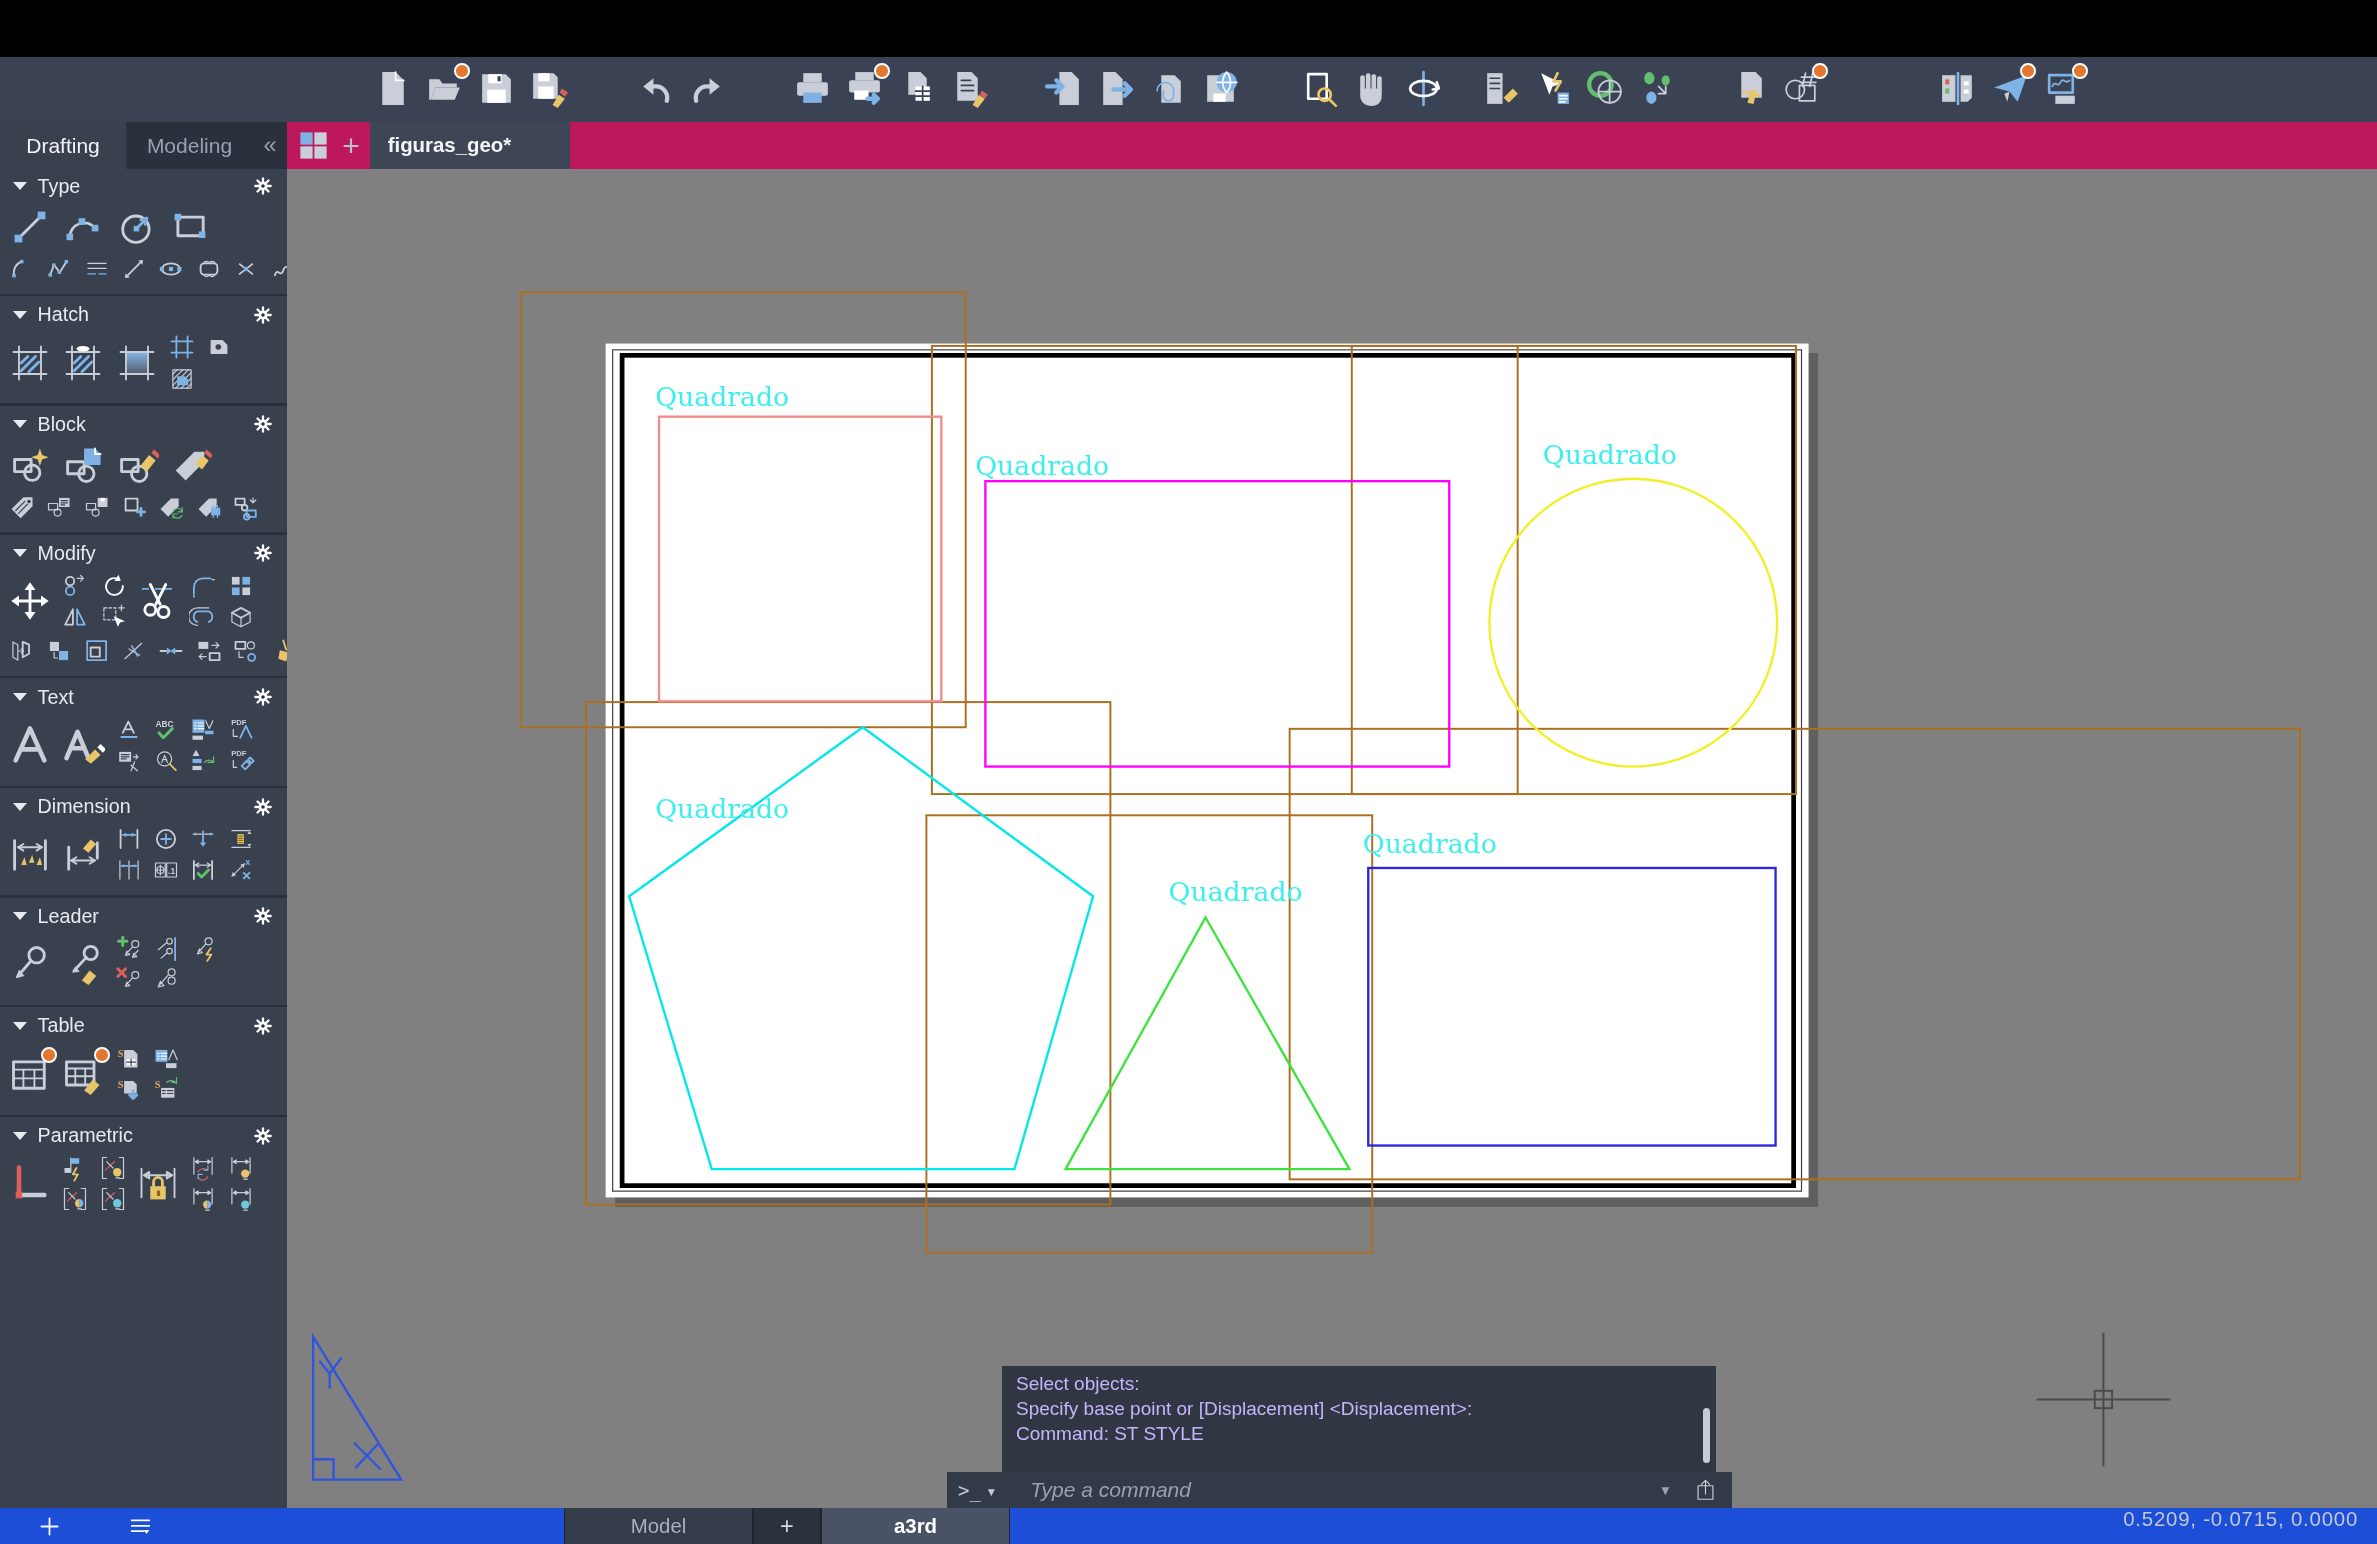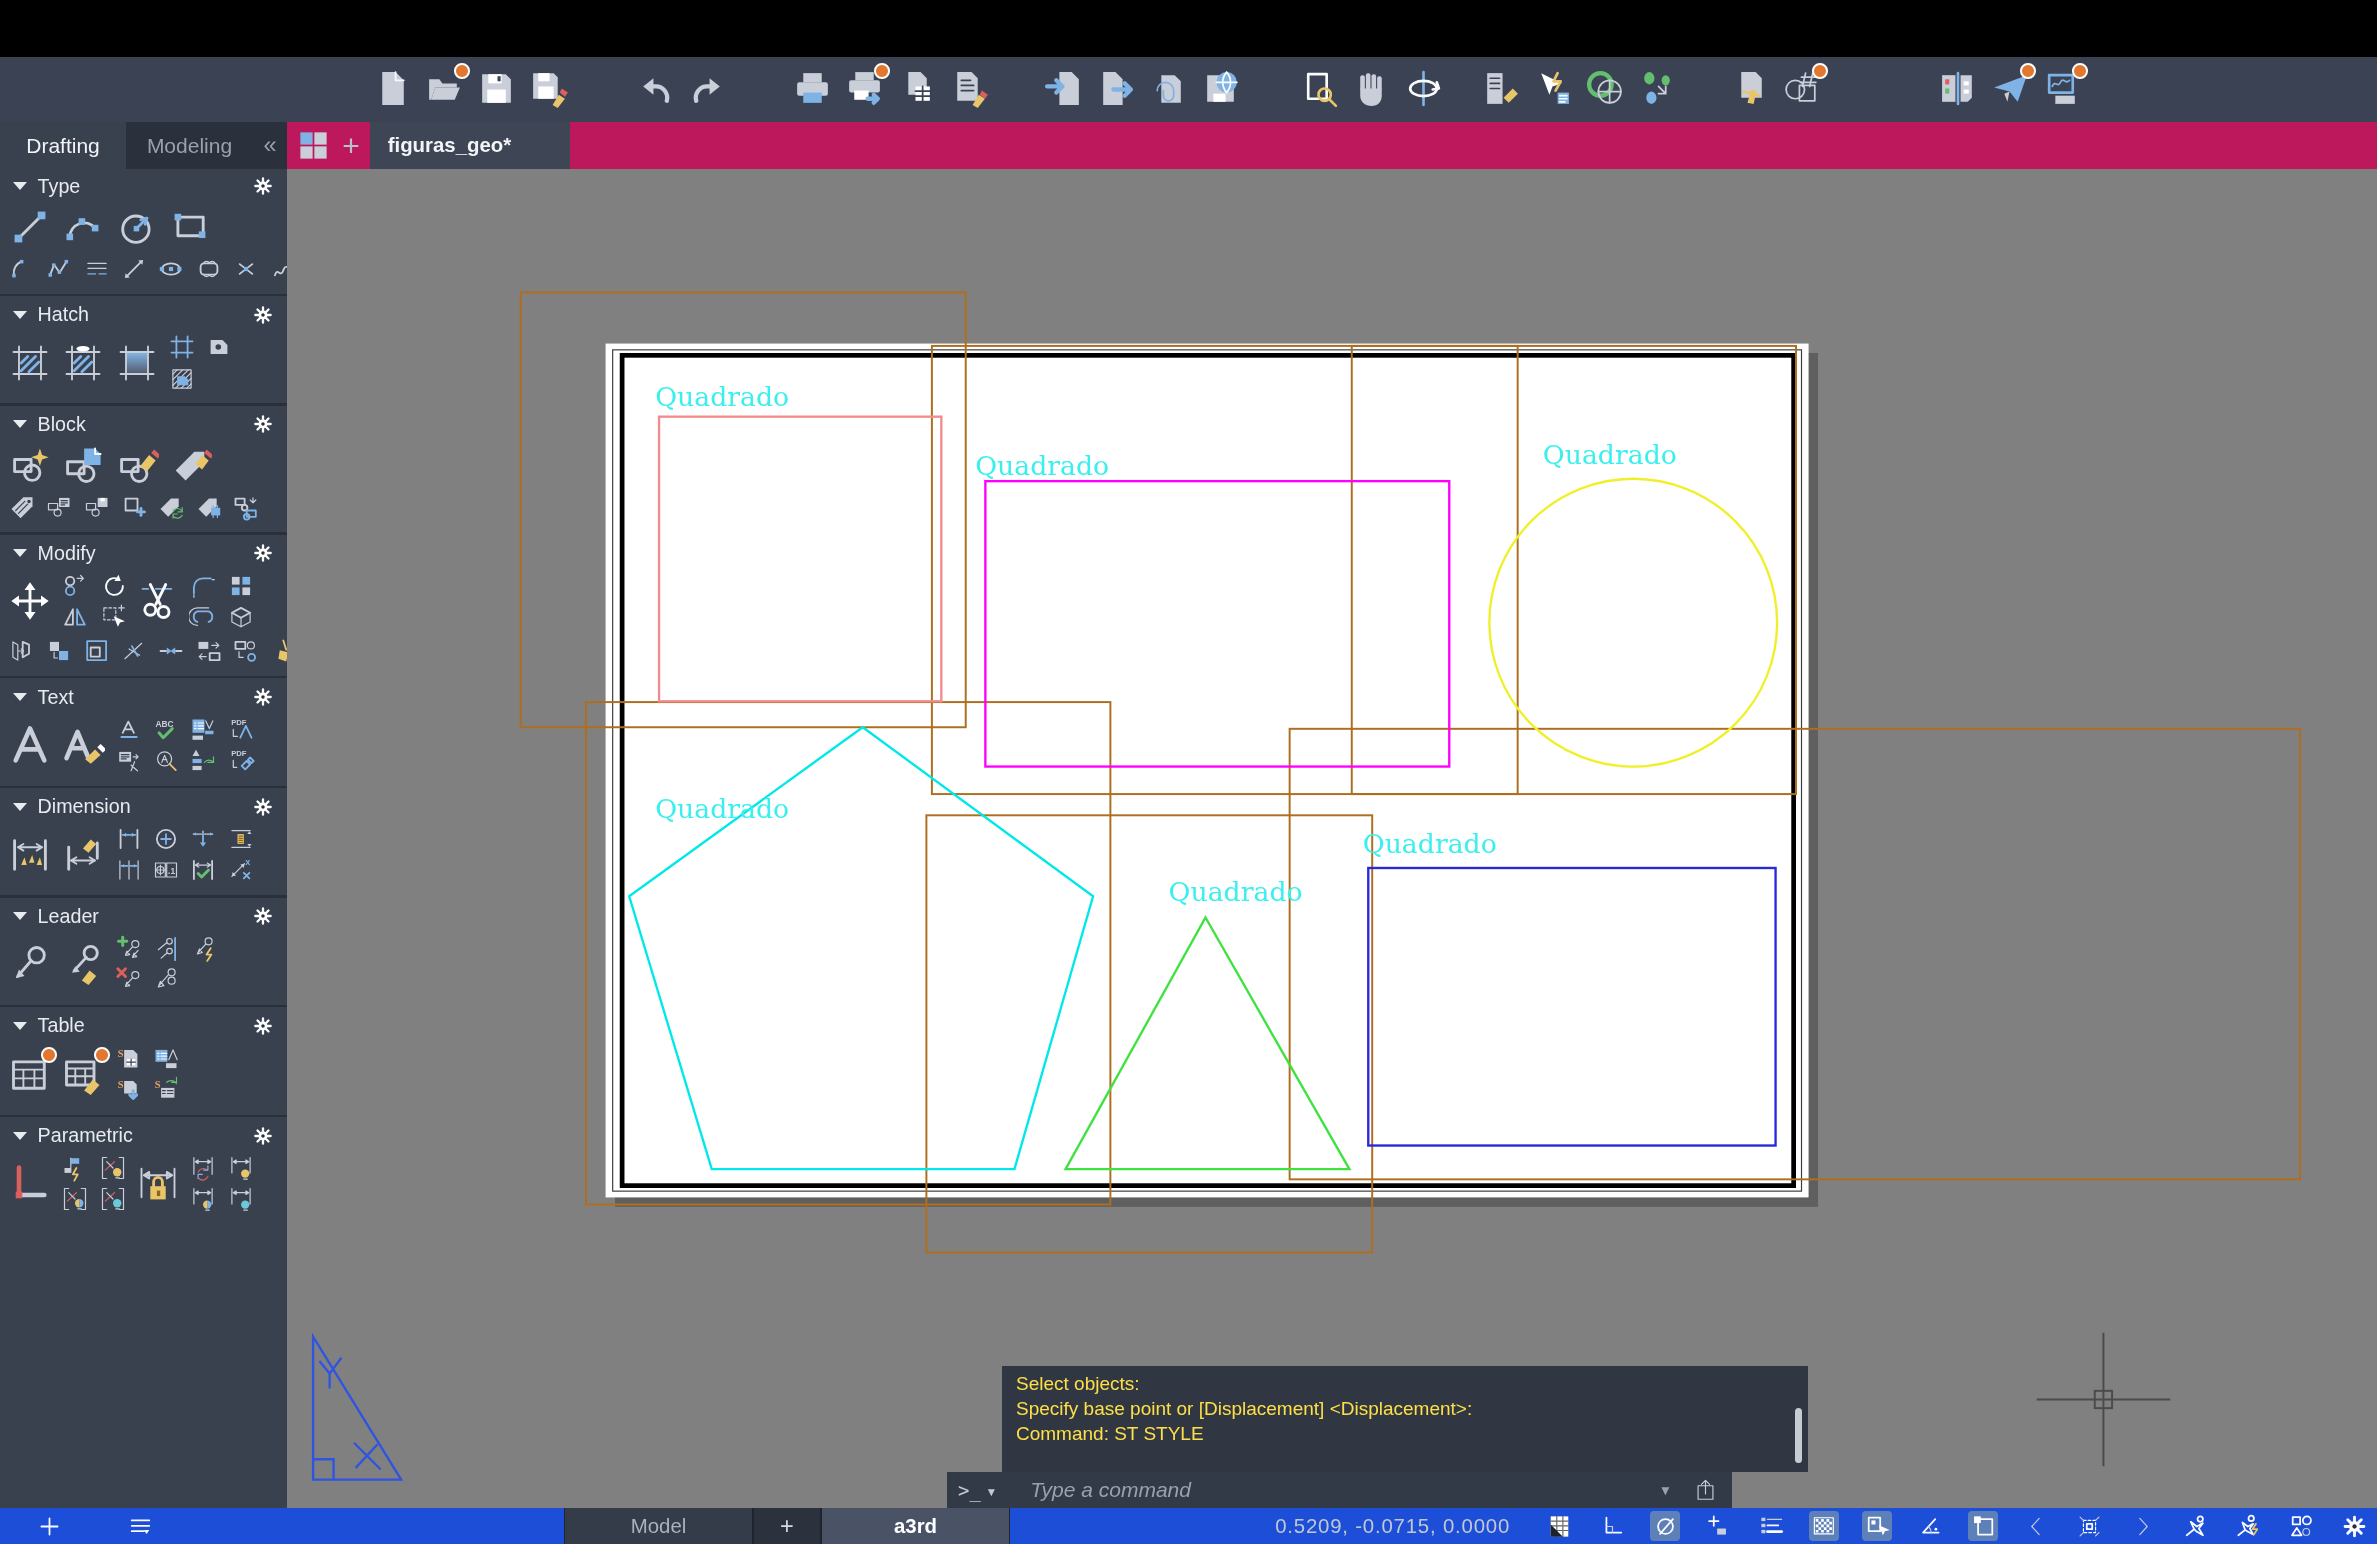--- a/index.html
+++ b/index.html
@@ -45,41 +45,41 @@
   .ico svg .b{stroke:#7FB2E5;} .ico svg .fb{fill:#7FB2E5;stroke:none;}
   .ico svg .fg{fill:#C9CED8;stroke:none;} .ico svg .fw{fill:#FFFFFF;stroke:none;} .ico svg .fy{fill:#E8C568;stroke:none;}
   .ico svg .fgr{fill:#63BE6F;stroke:none;} .ico svg .fr{fill:#D9605C;stroke:none;}
   .ico svg .ft{fill:#6CC9D8;stroke:none;}
   .ico svg .gr{stroke:#63BE6F;} .ico svg .r{stroke:#D9605C;} .ico svg .y{stroke:#E8C568;}
   .ico svg .w{stroke:#FAFBFC;} .ico svg .thin{stroke-width:1.7;} .ico svg .thick{stroke-width:4.2;}
   
   #canvas{position:absolute;left:287px;top:169px;width:2091px;height:1339px;background:#808080;overflow:hidden;}
   #drawsvg{position:absolute;left:0;top:0;}
   
-  #cmdhist{position:absolute;left:715px;top:1197px;width:806px;height:106px;background:rgba(45,52,64,.97);
-           color:#fde047;font-size:19px;line-height:25px;padding:4.7px 0 0 14px;box-sizing:border-box;z-index:5;}
+  #cmdhist{position:absolute;left:715px;top:1197px;width:714px;height:106px;background:rgba(45,52,64,.97);
+           color:#c4b5fd;font-size:19px;line-height:25px;padding:4.7px 0 0 14px;box-sizing:border-box;z-index:5;}
   #cmdscroll{position:absolute;right:6.3px;top:42px;width:7px;height:55px;border-radius:3.9px;background:#C7CBD2;}
   #cmdinput{position:absolute;left:660px;top:1303px;width:785px;height:36px;background:#333A47;z-index:5;
             display:flex;align-items:center;color:#9AA1AC;}
   #prompt{font-family:"DejaVu Sans Mono",monospace;font-size:19px;color:#C3C9D3;margin-left:11px;}
   #promptcaret{font-size:11.8px;color:#C3C9D3;margin:4.7px 0 0 4.7px;}
   #cmdplaceholder{font-style:italic;font-size:21px;margin-left:33px;flex:1;}
   #cmddrop{color:#9AA1AC;font-size:13.4px;margin-right:20.4px;}
   #cmdshare{width:27px;height:27px;margin-right:12.6px;}
   
   #statusbar{position:absolute;left:0;top:1508px;width:2377px;height:36px;background:#1d4ed8;
              display:flex;align-items:center;}
   #sb-plus{width:27px;height:27px;margin-left:36px;} #sb-layouts{width:27px;height:27px;margin-left:64px;}
   #mtabs{position:absolute;left:564px;top:0;height:36px;display:flex;}
   .mtab{height:36px;display:flex;align-items:center;justify-content:center;font-size:20.4px;
         color:#AAB1BD;border-left:1.6px solid #1F242E;border-right:1.6px solid #1F242E;}
   #tab-model{width:187px;background:#343B49;}
   #tab-addlayout{width:66px;background:#2B313D;color:#D6DAE1;font-size:23.6px;}
   #tab-a3rd{width:187px;background:#4A5366;color:#FFF;font-weight:bold;}
-  #sb-right{position:absolute;right:7.9px;top:0;height:36px;display:flex;align-items:center;gap:23px;}
+  #sb-right{position:absolute;right:7.9px;top:0;height:36px;display:flex;gap:23px;flex-direction:column;}
   #coords{color:#C2C8D2;font-size:20.4px;margin-right:11px;letter-spacing:0.8px;}
   .stbtn{width:30px;height:30px;border-radius:3.9px;display:flex;align-items:center;justify-content:center;}
   .stbtn .ico{width:27px;height:27px;}
   .stbtn.active{background:#5E80B8;}
 </style>
 </head>
 <body>
 
 <div id="stage">
   <div id="menubar"></div>

